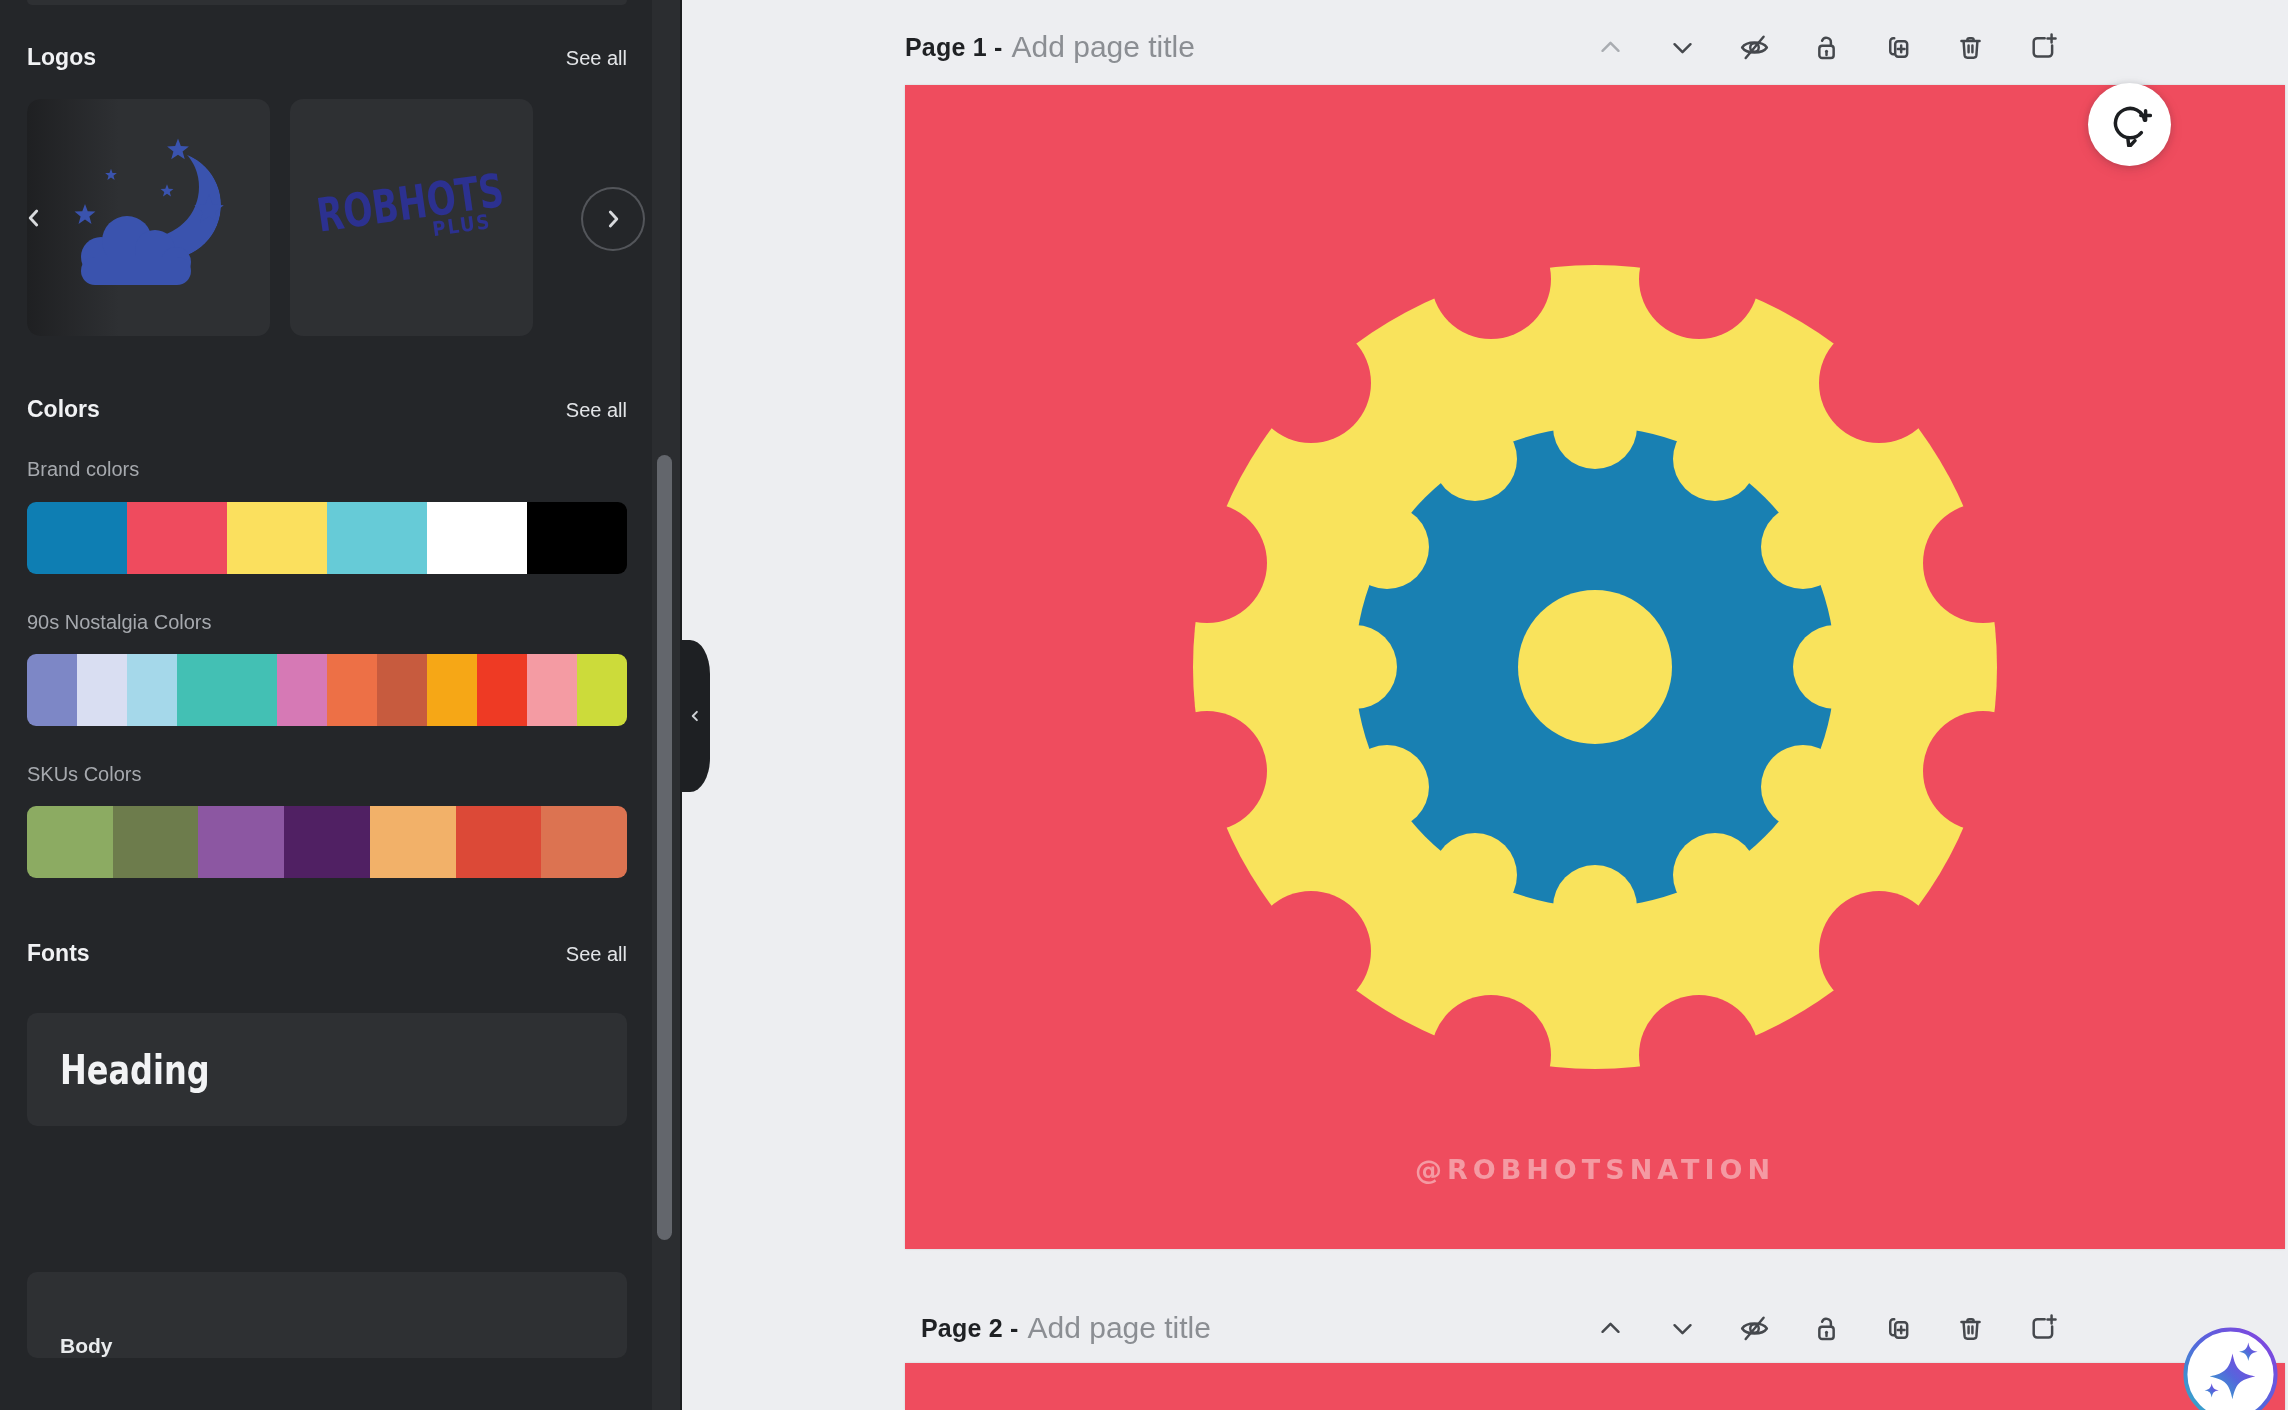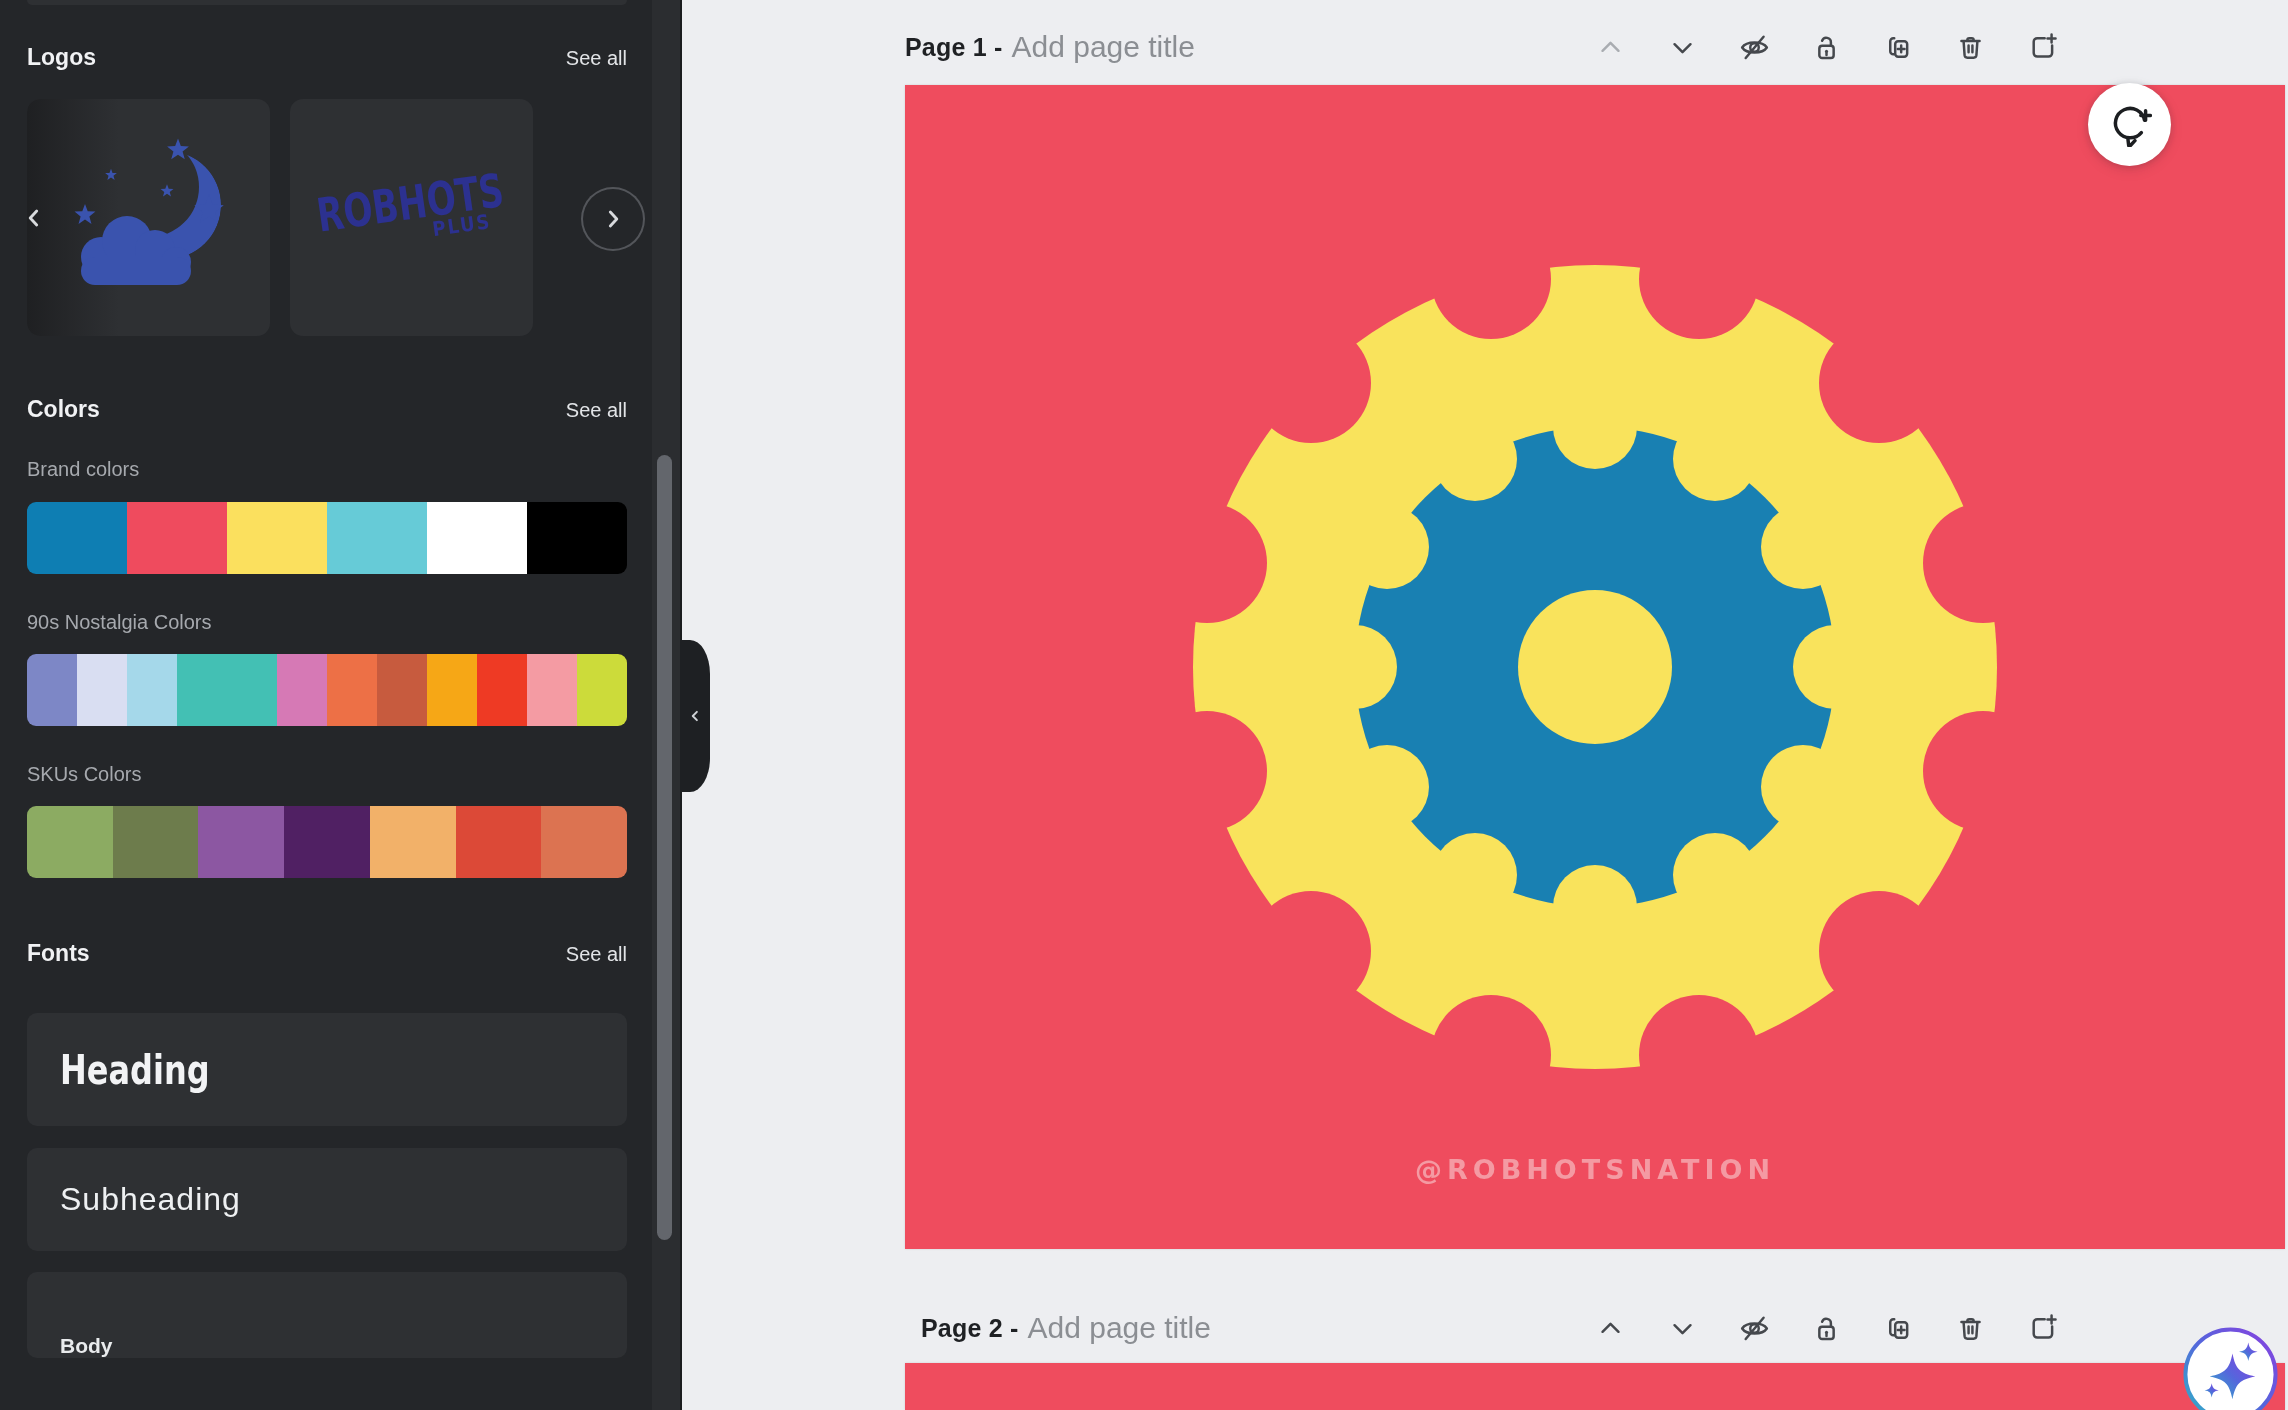--- a/index.html
+++ b/index.html
@@ -359,23 +359,20 @@
     </div>
 
   <div class="section-head" style="top:940px;">
     <span class="section-title">Fonts</span>
     <span class="see-all">See all</span>
   </div>
 
   <div class="font-card" id="font-card-heading">
     <span class="sample-heading">Heading</span>
   </div>
-  <div class="font-card" id="font-card-subheading">
-    <span class="sample-subheading">Subheading</span>
-  </div>
   <div class="font-card" id="font-card-body">
     <span class="sample-body">Body</span>
   </div>
 
   <div class="sidebar-scroll-track">
     <div class="sidebar-scroll-thumb"></div>
   </div>
 </div>
 
 <div class="collapse-handle">

